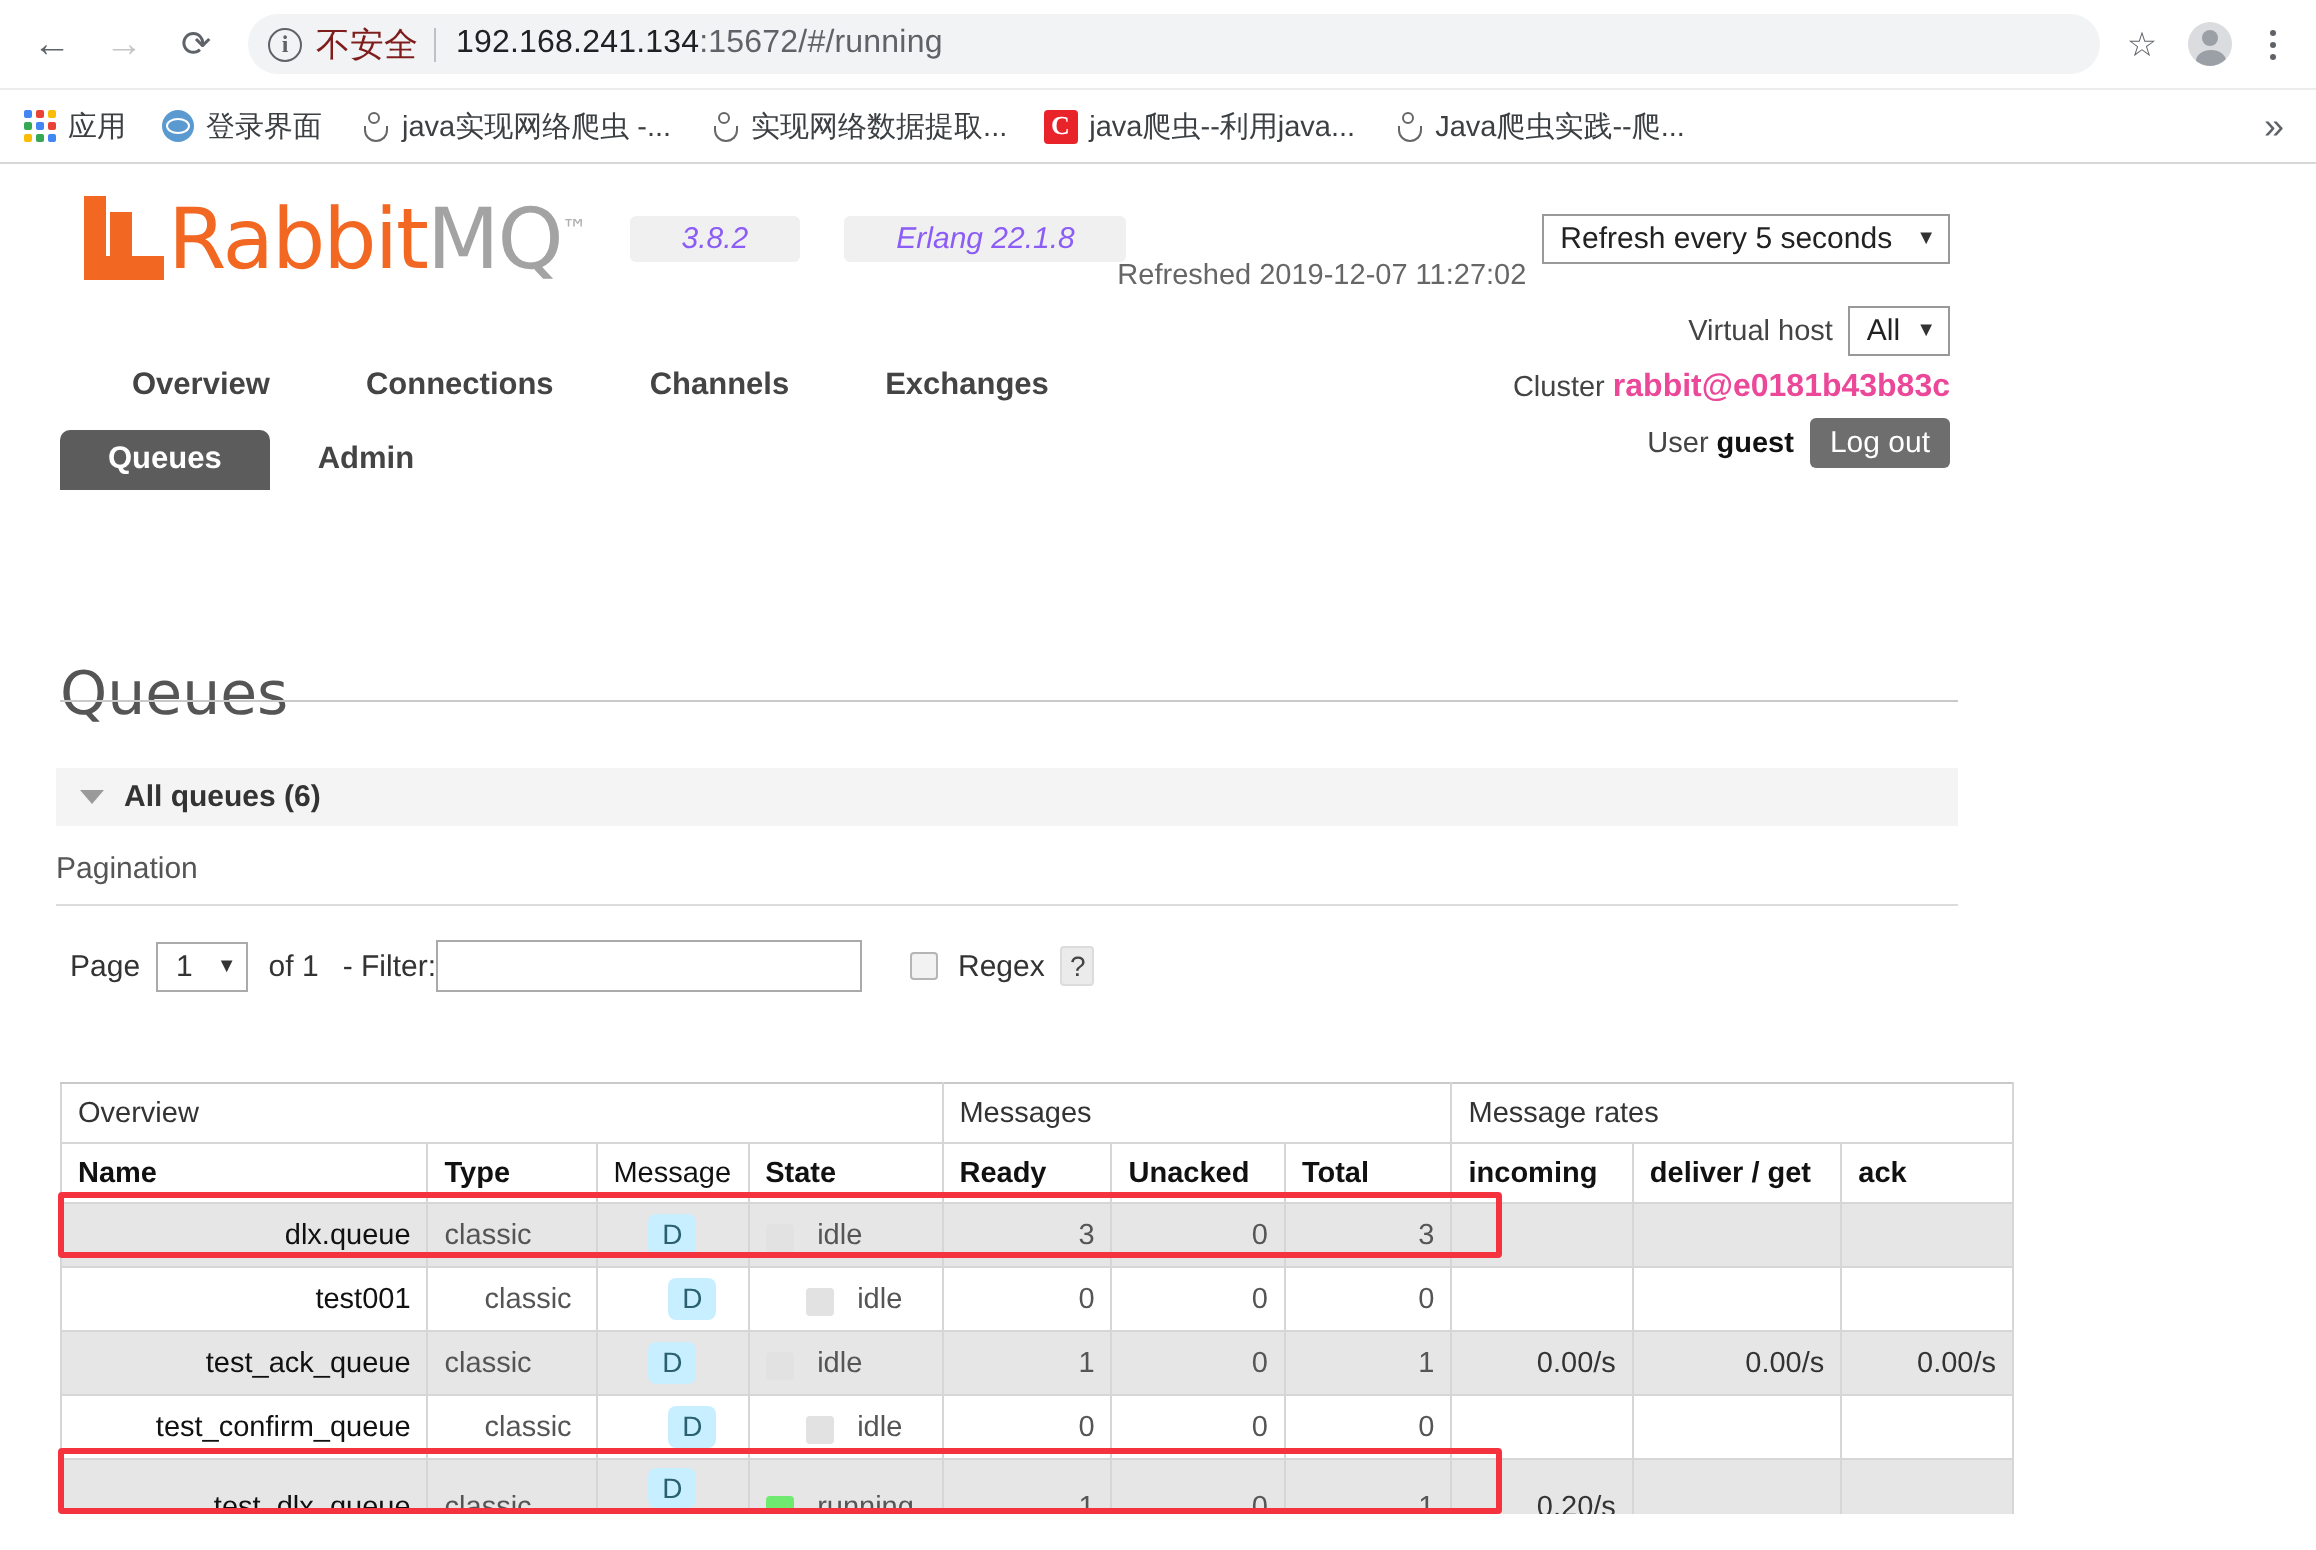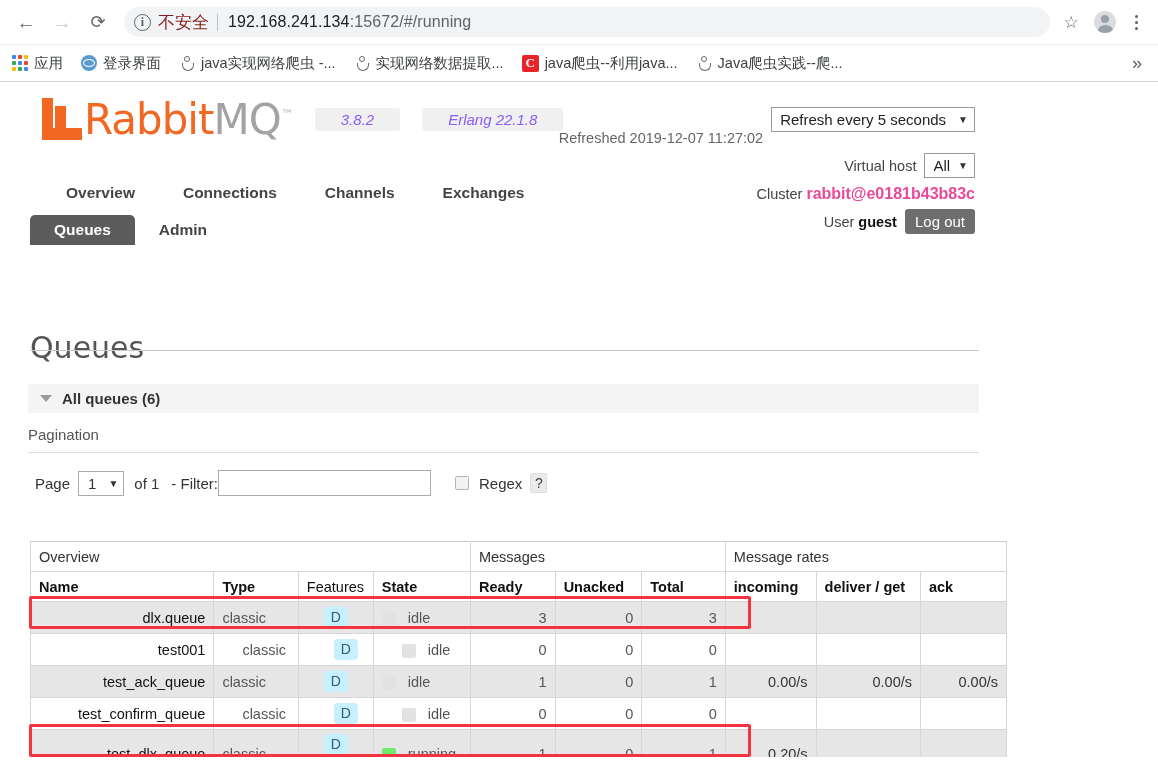--- a/index.html
+++ b/index.html
@@ -705,21 +705,21 @@
       </colgroup>
       <thead>
         <tr class="group-row">
           <th colspan="4">Overview</th>
           <th colspan="3">Messages</th>
           <th colspan="3">Message rates</th>
         </tr>
         <tr class="col-row">
           <th>Name</th>
           <th>Type</th>
-          <th class="plain">Features</th>
+          <th class="plain">Message</th>
           <th>State</th>
           <th>Ready</th>
           <th>Unacked</th>
           <th>Total</th>
           <th>incoming</th>
           <th>deliver / get</th>
           <th>ack</th>
         </tr>
       </thead>
       <tbody>

